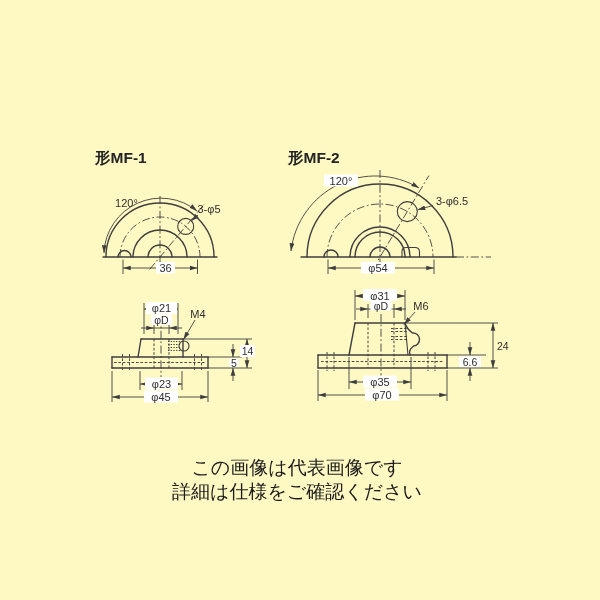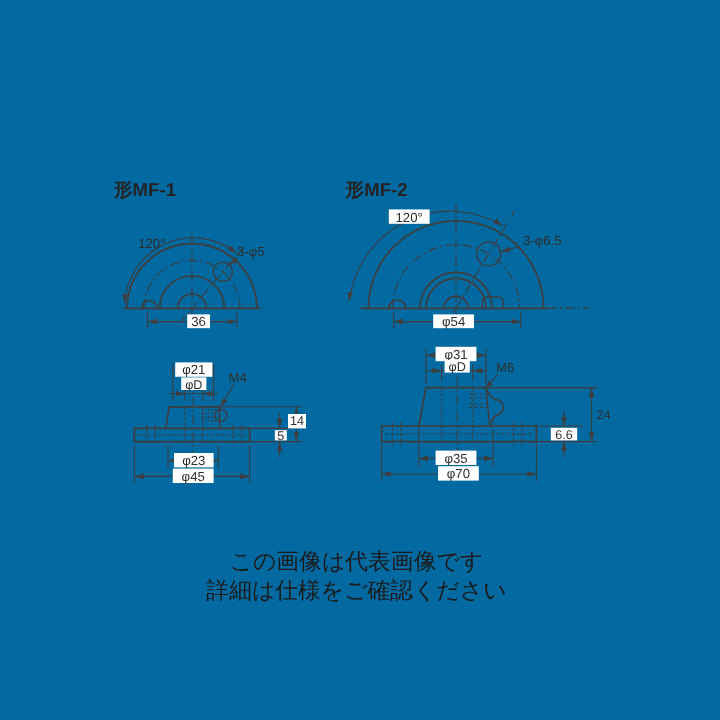--- a/index.html
+++ b/index.html
@@ -1,16 +1,16 @@
 <!DOCTYPE html>
 <html><head>
 <meta charset="utf-8">
 <style>
   html,body{margin:0;padding:0;background:#ffffff;}
-  #canvas{width:600px;height:600px;position:relative;background:#0369a1;}
+  #canvas{width:600px;height:600px;position:relative;background:#fef9c3;}
   svg text{font-family:"Liberation Sans","DejaVu Sans",sans-serif;fill:#2e2e2e;}
   .t-title{font-size:15.5px;font-weight:bold;fill:#242424;}
   .t-dim{font-size:11px;text-anchor:middle;}
   .t-dim-s{font-size:10.5px;text-anchor:middle;}
   .t-dim-l{font-size:10.5px;text-anchor:start;}
   .t-foot{font-size:19px;text-anchor:middle;fill:#1b1b1b;}
   .obj{stroke:#3e3e3e;stroke-width:1.4;fill:none;stroke-linecap:round;stroke-linejoin:round;}
   .obj2{stroke:#3e3e3e;stroke-width:1.1;fill:none;}
   .thin{stroke:#3e3e3e;stroke-width:0.9;fill:none;}
   .cl{stroke:#3e3e3e;stroke-width:0.9;fill:none;stroke-dasharray:8 2.5 1.8 2.5;}

